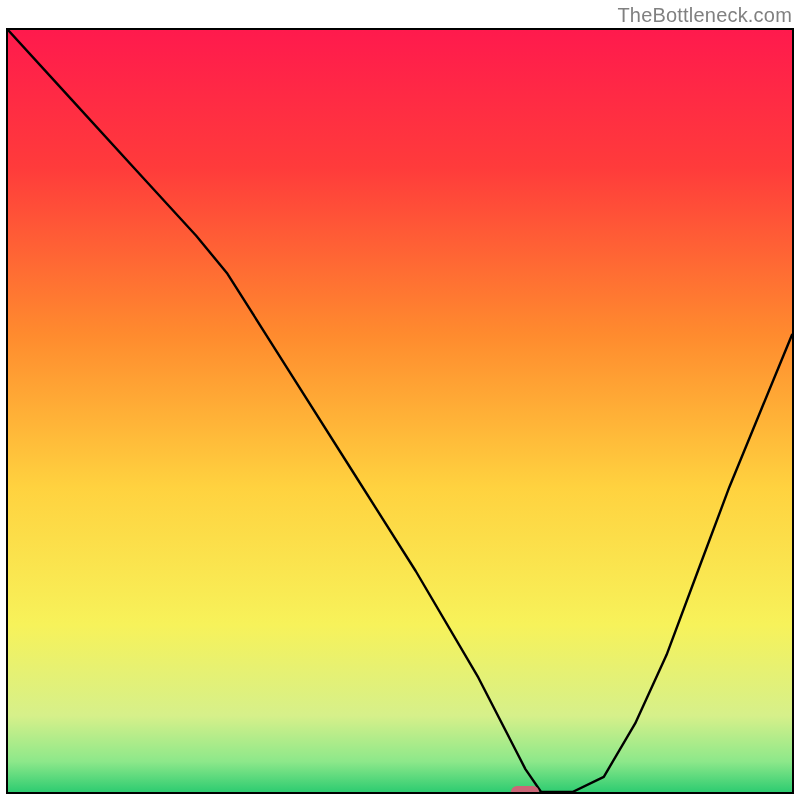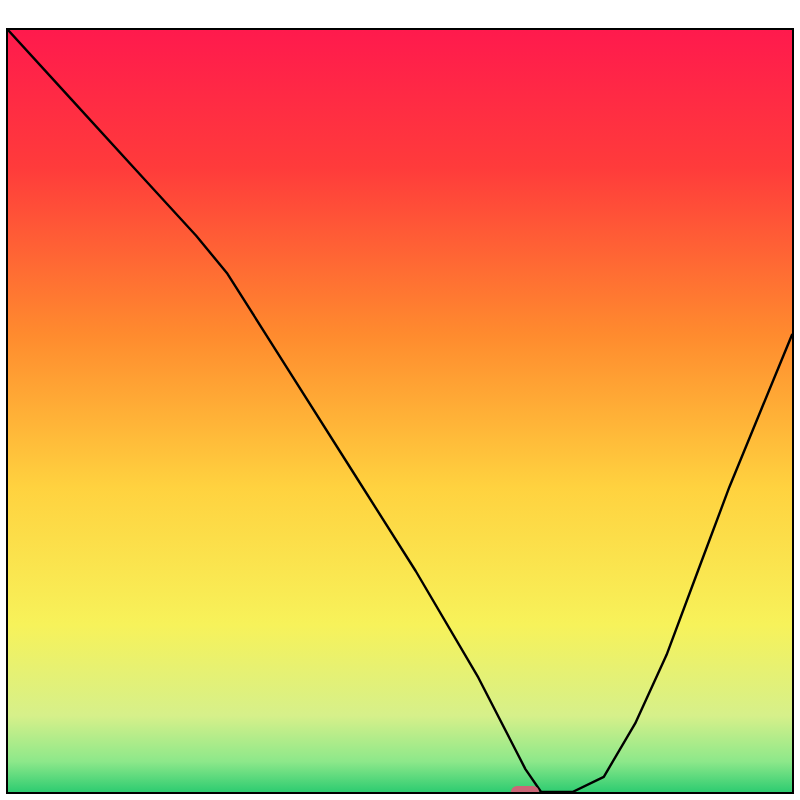--- a/index.html
+++ b/index.html
@@ -62,20 +62,21 @@
     font-weight: 500;
     letter-spacing: 0.2px;
     user-select: none;
   }
 </style>
 </head>
 <body>
 
 <div class="frame">
 
+  <div class="watermark">TheBottleneck.com</div>
 
   <div class="plot-border">
 
     <svg class="gradient-bg" viewBox="0 0 784 762" preserveAspectRatio="none">
       <defs>
         <linearGradient id="bg-grad" x1="0" y1="0" x2="0" y2="1">
             <stop offset="0%" stop-color="#ff1a4d"></stop>
             <stop offset="18%" stop-color="#ff3b3b"></stop>
             <stop offset="40%" stop-color="#ff8b2e"></stop>
             <stop offset="60%" stop-color="#ffd23f"></stop>

